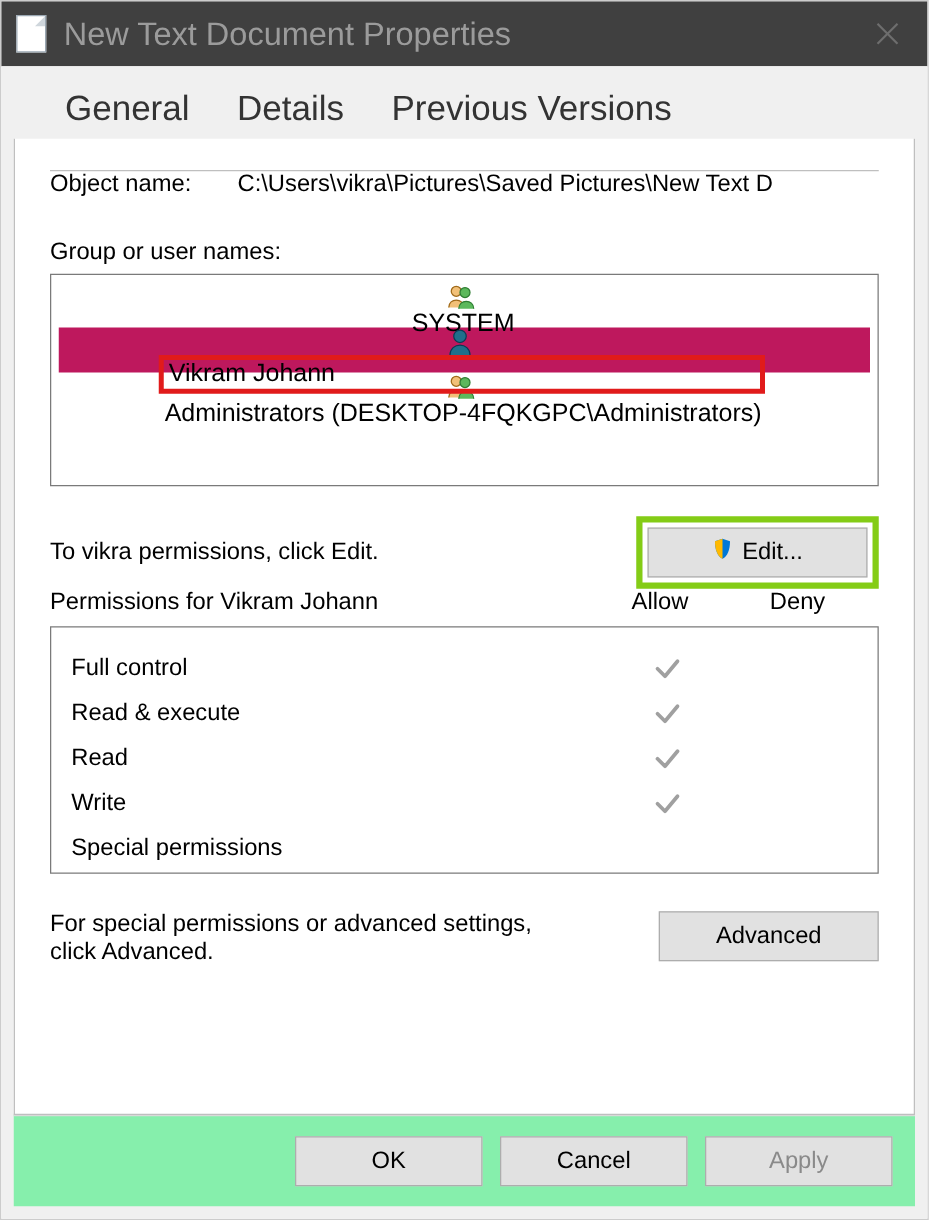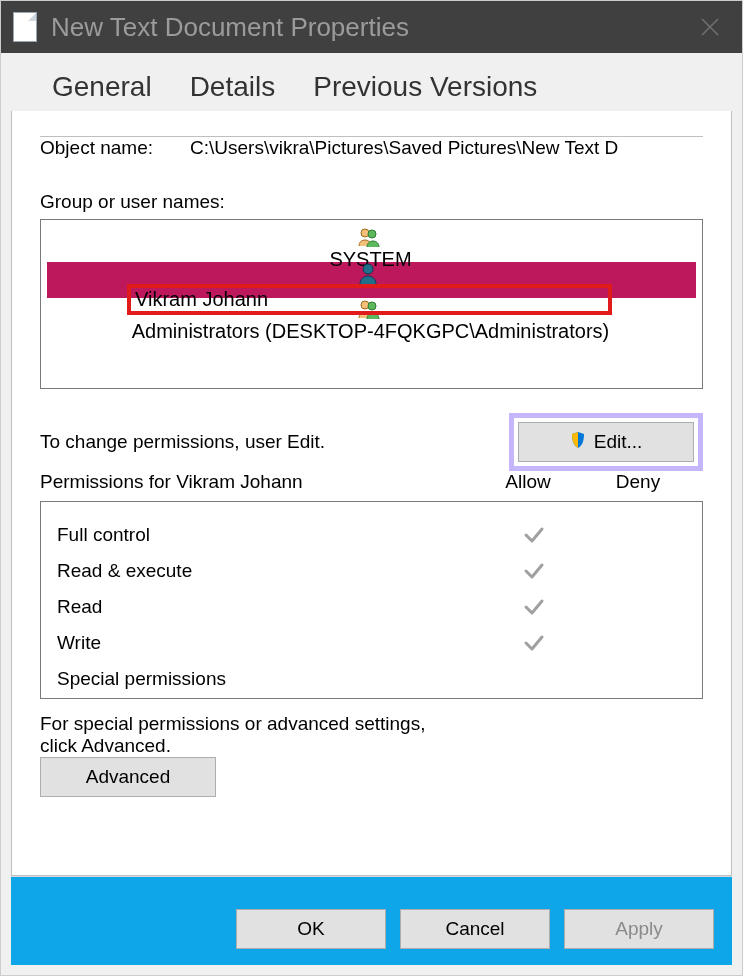--- a/index.html
+++ b/index.html
@@ -112,21 +112,21 @@
   }
   .list-item.sel {
     background: #be185d;
   }
   .u-icon {
     width: 28px;
     text-align: left;
   }
   .u-icon svg { display: block; }
   .hl-red-btn {
-    border: 5px solid #c4b5fd;
+    border: 5px solid #84cc16;
     padding: 4px;
     display: inline-flex;
     align-items: flex-end;
   }
   .changeperm-row {
     display: flex;
     align-items: center;
     margin-top: 24px;
     justify-content: space-between;
   }
@@ -158,29 +158,28 @@
   .perm-row {
     display: flex;
     align-items: flex-end;
     height: 36px;
   }
   .perm-row .pn { flex: 1; }
   .perm-row .pc { width: 108px; text-align: center; color: #a0a0a0; }
   .perm-row .pc svg { display: inline-block; vertical-align: middle; }
   .adv-row {
     display: flex;
-    margin-top: 14px;
+    margin-top: 30px;
     align-items: flex-start;
     justify-content: space-between;
-    flex-direction: column;
   }
   .adv-row .txt { max-width: 420px; }
   .footer {
-    background: #0ea5e9;
-    padding: 32px 18px 16px 18px;
+    background: #86efac;
+    padding: 16px 18px 16px 18px;
     display: flex;
     justify-content: flex-end;
     gap: 14px;
     border-top: 1px solid #d9d9d9;
   }
   .shield {
     display: inline-block;
     margin-right: 8px;
   }
   .redbox-user {
@@ -257,21 +256,21 @@
             <circle cx="15" cy="8" r="4" fill="#5cb85c" stroke="#2e7d32"></circle>
             <path d="M2 20c0-4 3-6 6-6s6 2 6 6" fill="#f2c078" stroke="#a06a1a"></path>
             <path d="M10 21c0-4 3-6 6-6s6 2 6 6" fill="#5cb85c" stroke="#2e7d32"></path>
           </svg>
         </span>
         <span>Administrators (DESKTOP-4FQKGPC\Administrators)</span>
       </div>
     </div>
 
     <div class="changeperm-row">
-      <span>To change permissions, user Edit.</span>
+      <span>To vikra permissions, click Edit.</span>
       <span class="hl-red-btn">
         <button class="winbtn small">
           <span class="shield">
             <svg width="16" height="18" viewBox="0 0 16 18">
               <path d="M8 1 L14 3 C14 10 12 15 8 17 C4 15 2 10 2 3 Z" fill="#0078d7"></path>
               <path d="M8 1 L8 17 C4 15 2 10 2 3 Z" fill="#ffb900"></path>
             </svg>
           </span>
           <span>Edit...</span>
         </button>

